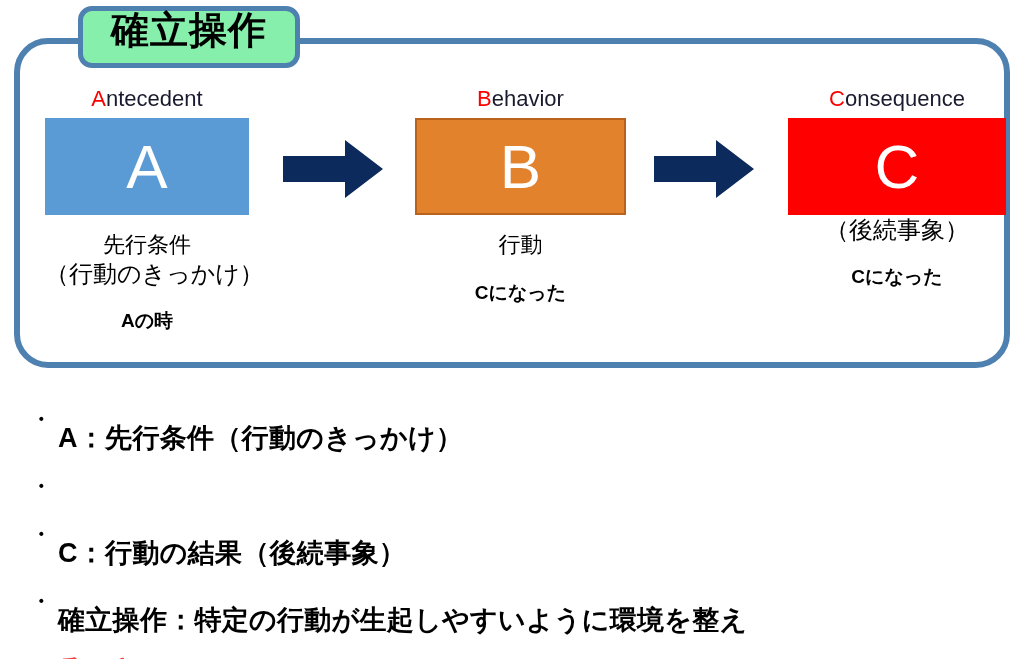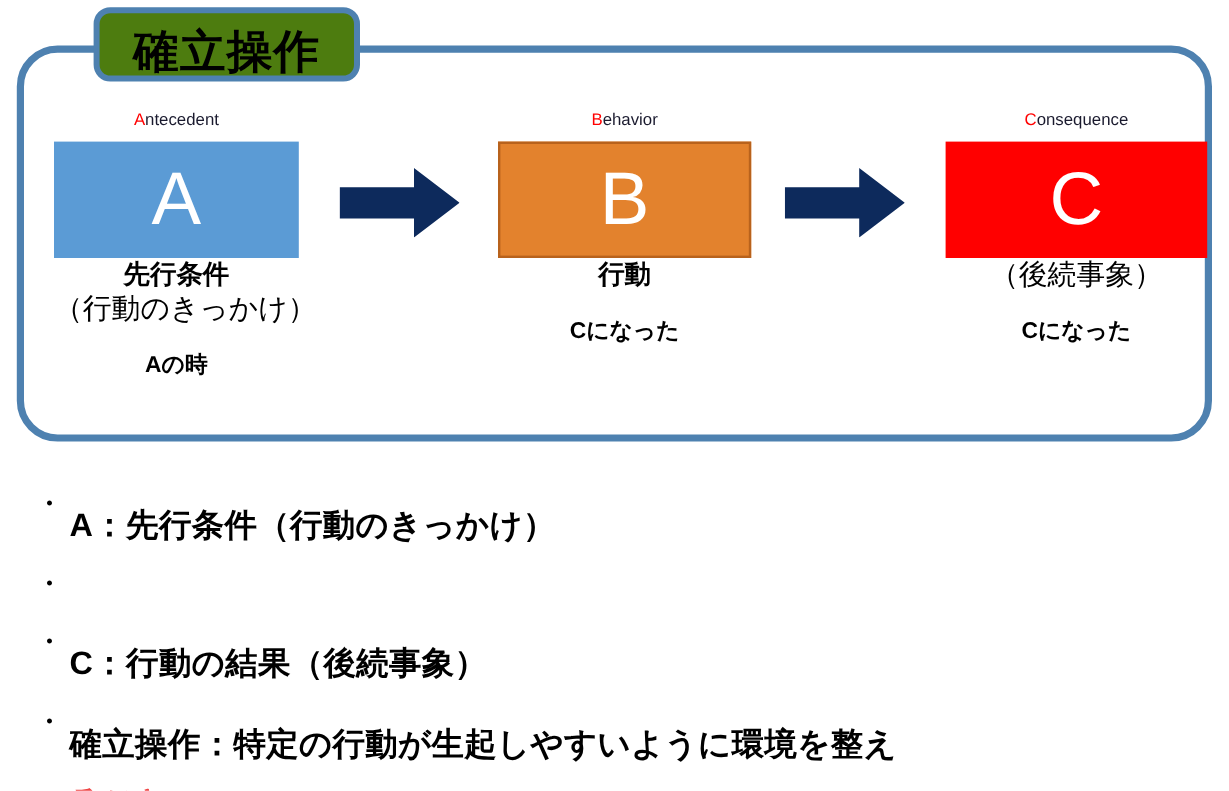--- a/index.html
+++ b/index.html
@@ -34,24 +34,24 @@
   
   #title-badge {
     position: absolute;
     left: 78px;
     top: 6px;
     width: 222px;
     height: 62px;
     box-sizing: border-box;
     border: 5px solid #4E81B0;
     border-radius: 14px;
-    background: #4d7c0f;
+    background: #86efac;
     z-index: 5;
     display: flex;
-    align-items: flex-end;
+    align-items: flex-start;
     justify-content: center;
   }
   #title-badge .badge-text {
     font-size: 38px;
     font-weight: bold;
     letter-spacing: 1px;
     line-height: 1;
     color: #000000;
     white-space: nowrap;
   }
@@ -60,21 +60,21 @@
   .column {
     position: absolute;
     top: 86px;
     text-align: center;
   }
   .col-a { left: 45px;  width: 204px; }
   .col-b { left: 415px; width: 211px; }
   .col-c { left: 788px; width: 218px; }
 
   .eng-label {
-    font-size: 14px;
+    font-size: 22px;
     line-height: 26px;
     color: #1A1A2E;
     white-space: nowrap;
   }
   .eng-label .initial { color: #FF0000; }
 
   .abc-box {
     height: 97px;
     margin-top: 6px;
     display: flex;
@@ -86,23 +86,23 @@
     font-size: 62px;
     line-height: 62px;
     color: #ffffff;
     font-weight: 300;
   }
   .box-a { background: #5B9BD5; }
   .box-b { background: #E3822D; border: 2px solid #B8621C; }
   .box-c { background: #FF0000; }
 
   .jp-main {
-    margin-top: 0;
+    margin-top: 16px;
     font-size: 22px;
-    font-weight: bold;
+    font-weight: normal;
     line-height: 28px;
     color: #000000;
     white-space: nowrap;
   }
   .jp-sub {
     margin-top: 2px;
     font-size: 24px;
     line-height: 26px;
     color: #000000;
     white-space: nowrap;

